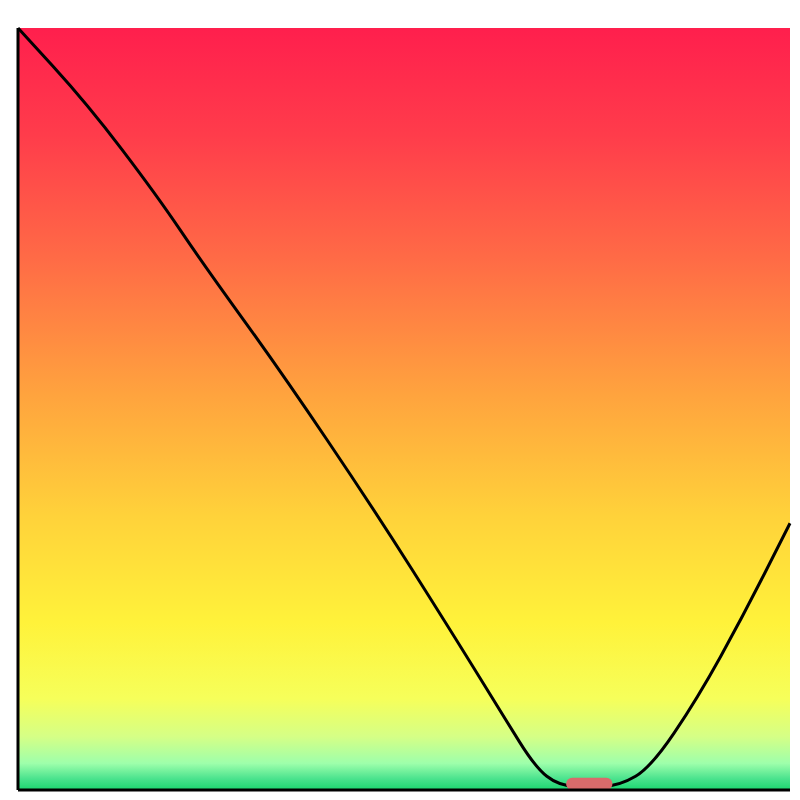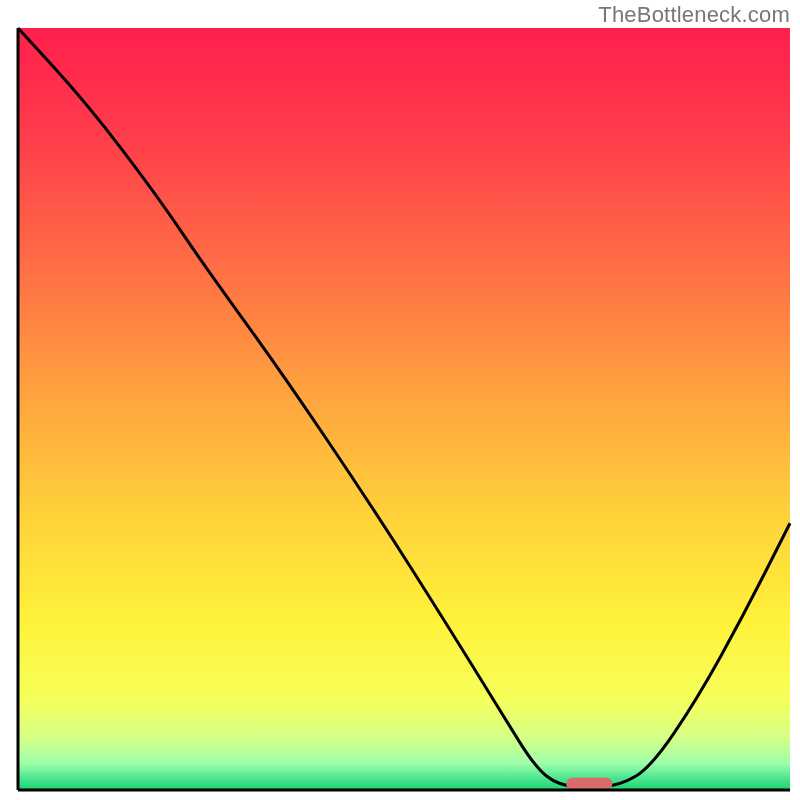--- a/index.html
+++ b/index.html
@@ -29,21 +29,20 @@
   svg {
     position: absolute;
     top: 0;
     left: 0;
   }
 </style>
 </head>
 <body>
 
 <div class="container">
-  <div class="watermark">TheBottleneck.com</div>
 
   <svg id="chart-svg" width="800" height="800" viewBox="0 0 800 800">
     <defs>
       <linearGradient id="bg-grad" x1="0" y1="0" x2="0" y2="1">
           <stop offset="0%" stop-color="#ff1f4d"></stop>
           <stop offset="14.000000000000002%" stop-color="#ff3c4b"></stop>
           <stop offset="30%" stop-color="#ff6a46"></stop>
           <stop offset="48%" stop-color="#ffa33e"></stop>
           <stop offset="64%" stop-color="#ffd23a"></stop>
           <stop offset="78%" stop-color="#fff23a"></stop>

